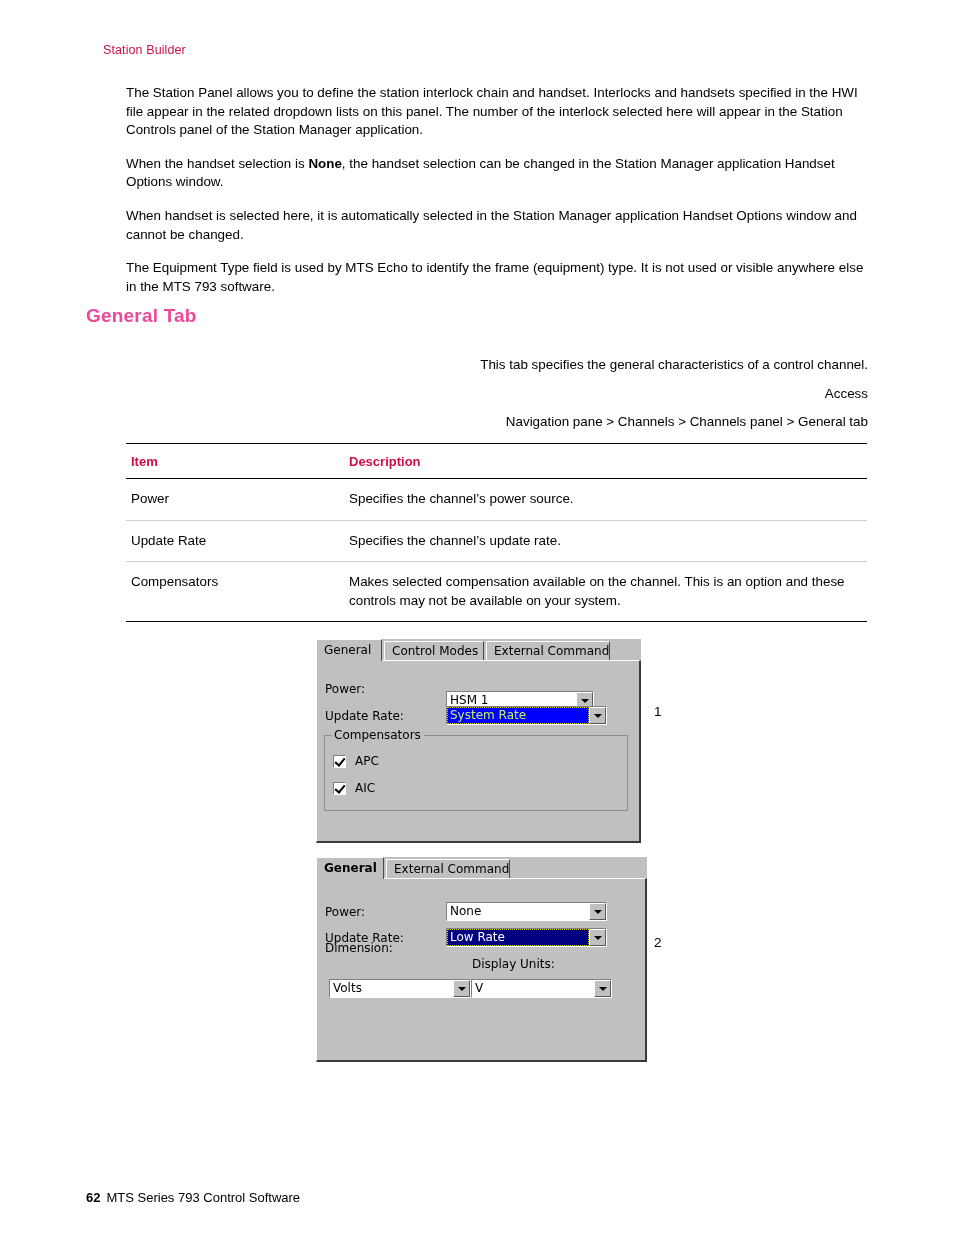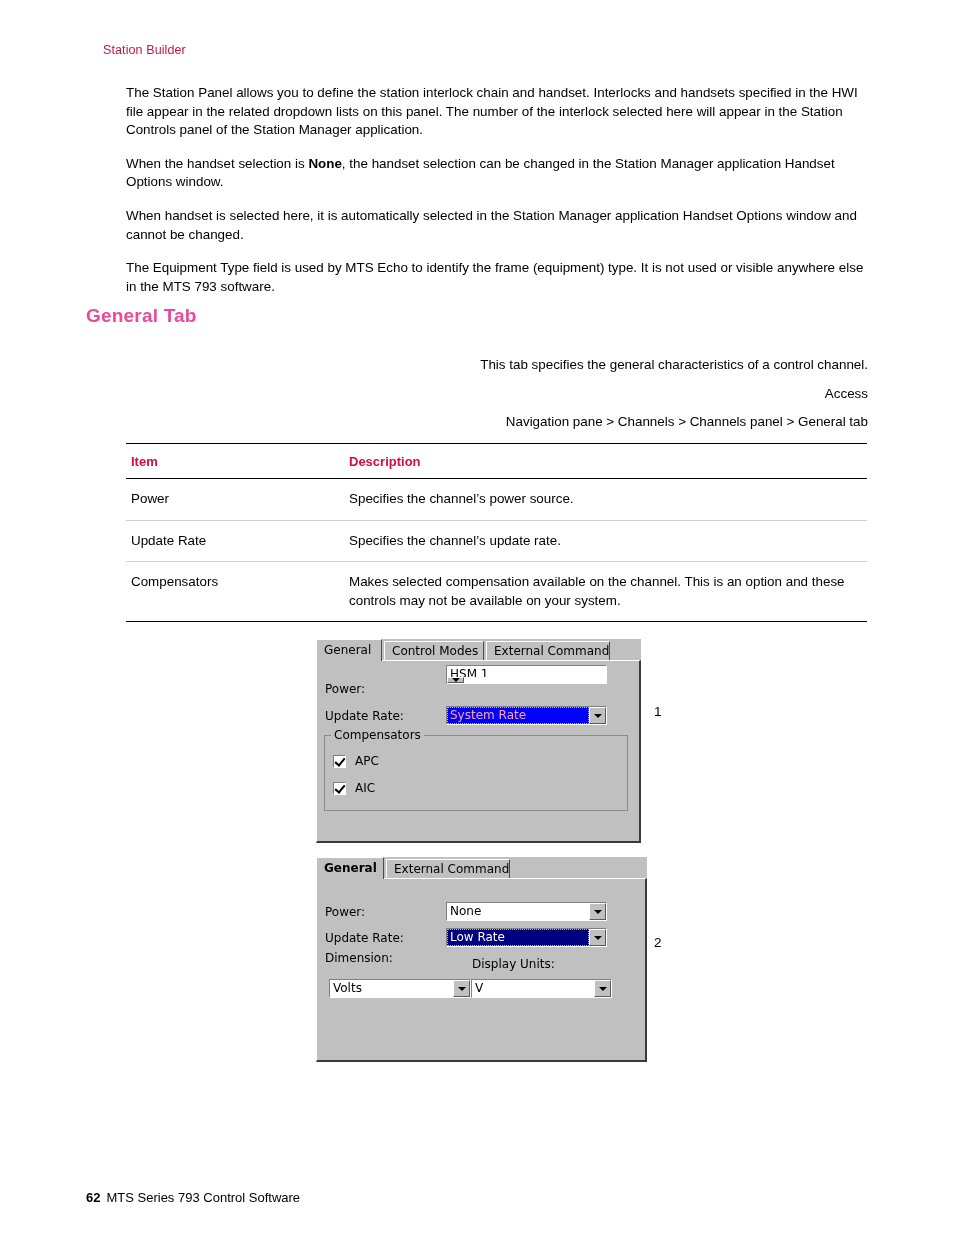--- a/index.html
+++ b/index.html
@@ -178,21 +178,21 @@
     flex: 1;
     line-height: 16px;
     padding-left: 3px;
     font-size: 12px;
     overflow: hidden;
     white-space: nowrap;
     background: #ffffff;
   }
   .combo.sel-bright .val {
     background: #0000ff;
-    color: #fca5a5;
+    color: #bef264;
     outline: 1px dotted #d8d000;
     outline-offset: -1px;
   }
   .combo.sel-navy .val {
     background: #000080;
     color: #ffffff;
     outline: 1px dotted #d8d000;
     outline-offset: -1px;
   }
   .combo .arrowbtn {
@@ -321,21 +321,21 @@
 </table>
 
 <div class="shot" id="shot-general-control">
   <div class="tabstrip">
     <div class="tab active" style="left:0px;width:66px;">General</div>
     <div class="tab" style="left:68px;width:100px;">Control Modes</div>
     <div class="tab" style="left:170px;width:124px;">External Command</div>
   </div>
   <div class="client">
     <div class="fld-label" style="left:8px; top:21px;">Power:</div>
-    <div class="combo" style="left:129px; top:4px; width:161px;flex-direction:column;">
+    <div class="combo" style="left:129px; top:30px; width:148px;">
       <div class="val">HSM 1</div>
       <div class="arrowbtn">
           <span class="caret"></span>
         </div>
     </div>
 
     <div class="fld-label" style="left:8px; top:48px;">Update Rate:</div>
     <div class="combo sel-bright" style="left:129px; top:45px; width:161px;">
       <div class="val">System Rate</div>
       <div class="arrowbtn">
@@ -372,21 +372,21 @@
     </div>
 
     <div class="fld-label" style="left:8px; top:52px;">Update Rate:</div>
     <div class="combo sel-navy" style="left:129px; top:49px; width:161px;">
       <div class="val">Low Rate</div>
       <div class="arrowbtn">
           <span class="caret"></span>
         </div>
     </div>
 
-    <div class="fld-label" style="left:8px; top:72px;">Dimension:</div>
+    <div class="fld-label" style="left:8px; top:62px;">Dimension:</div>
     <div class="fld-label" style="left:155px; top:78px;">Display Units:</div>
 
     <div class="combo" style="left:12px; top:100px; width:142px;">
       <div class="val">Volts</div>
       <div class="arrowbtn">
           <span class="caret"></span>
         </div>
     </div>
     <div class="combo" style="left:154px; top:100px; width:141px;">
       <div class="val">V</div>

